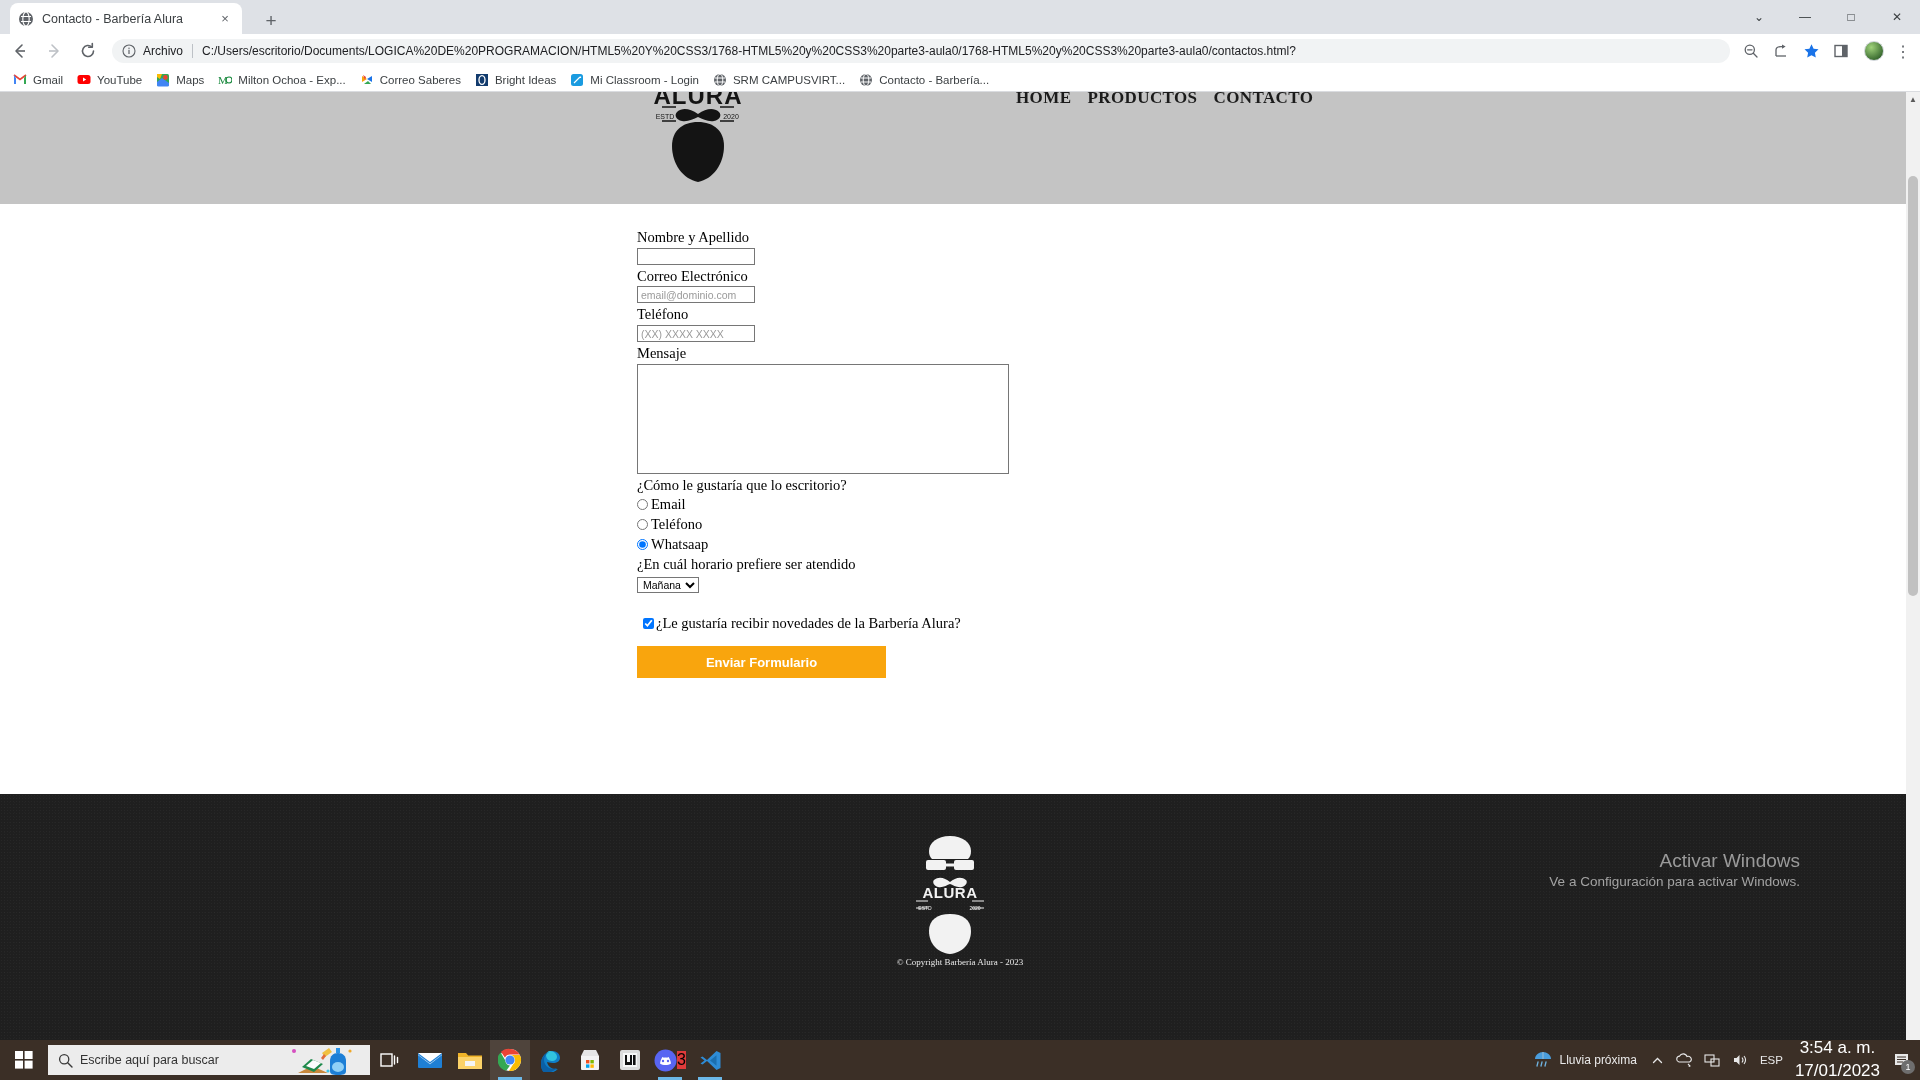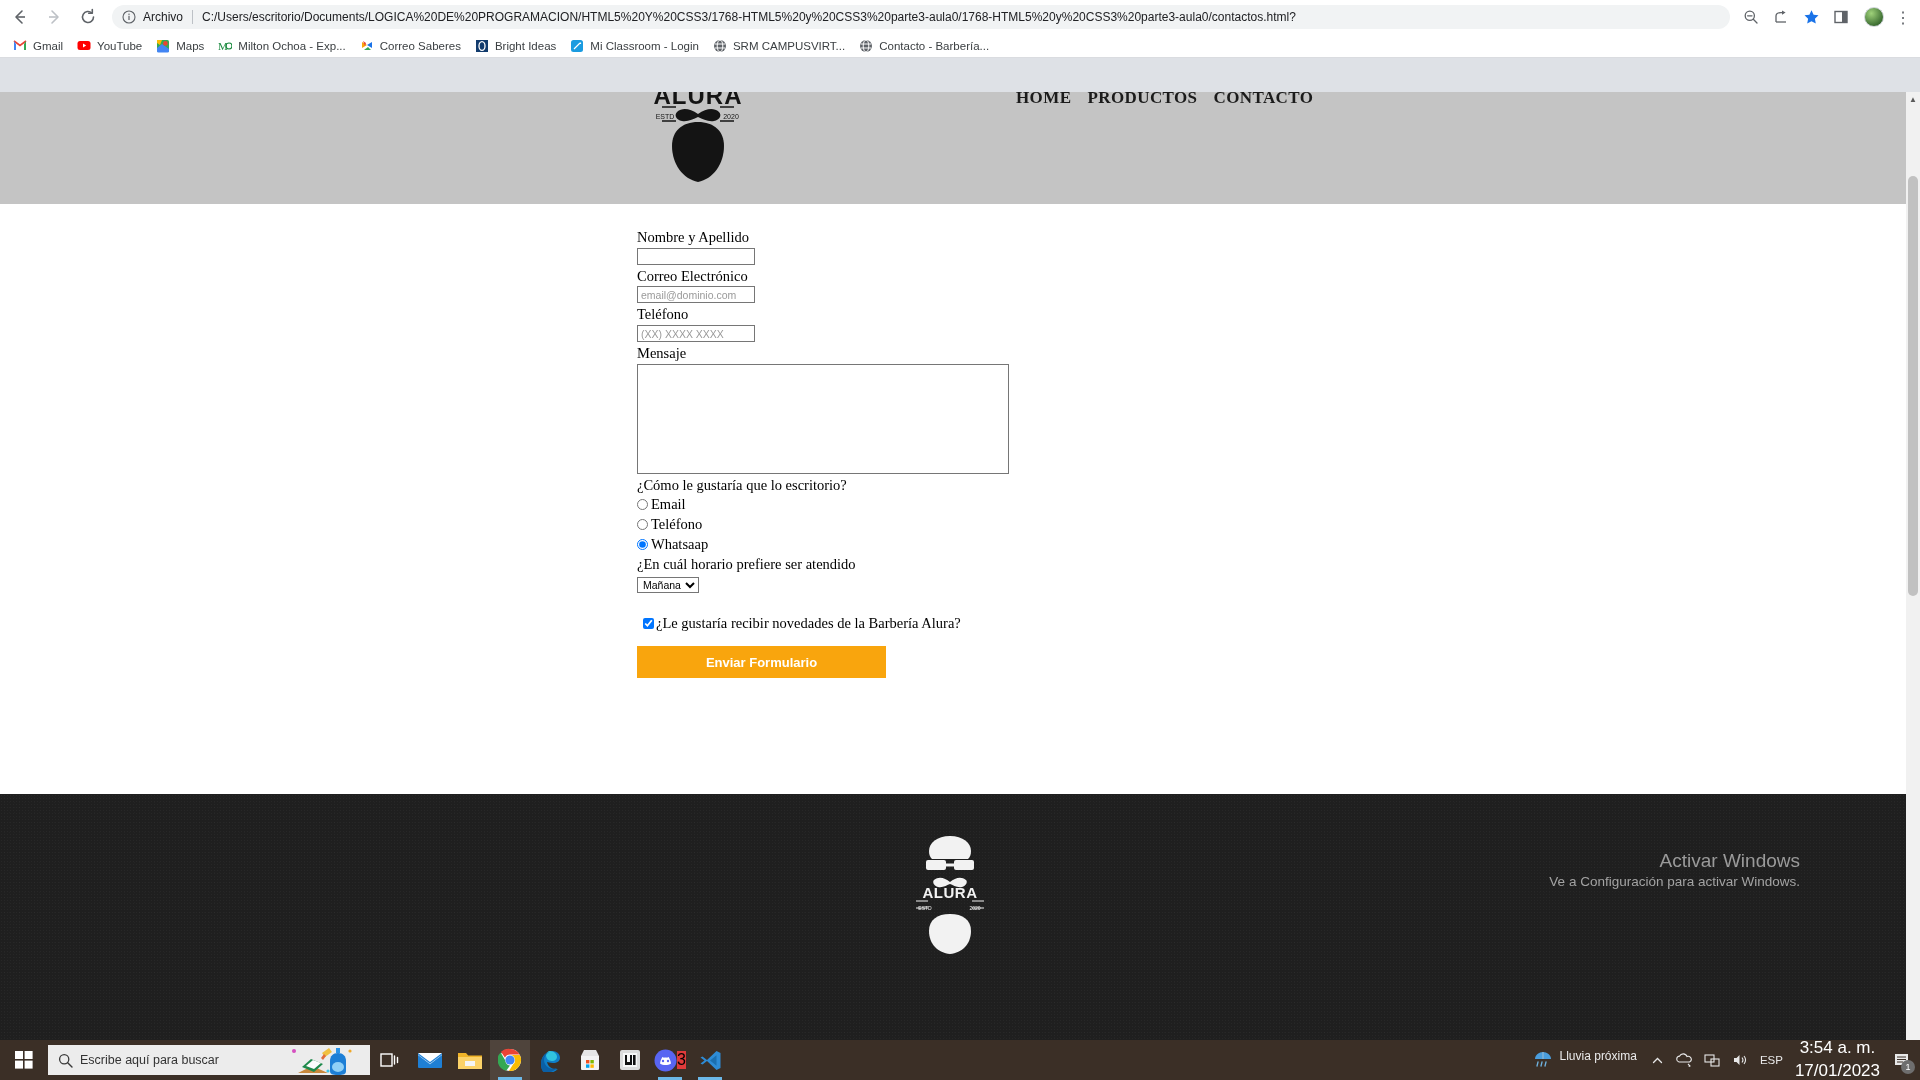--- a/index.html
+++ b/index.html
@@ -196,35 +196,55 @@
     width:40px; height:40px; display:flex; align-items:center; justify-content:center;
     position:relative;
   }
   .tbapp.active { background:rgba(255,255,255,0.10); }
   .tbapp .underline {
     position:absolute; bottom:0; left:8px; width:24px; height:3px; background:#6cb8e8;
   }
   .tray { margin-left:auto; display:flex; align-items:center; height:40px; padding-right:4px; }
   .tray .titem { display:flex; align-items:center; height:40px; padding:0 6px; color:#e8e8e8;
                  font-size:11.5px; }
-  .weather { display:flex; align-items:flex-start; gap:6px; color:#eaeaea; font-size:12px; padding:0 8px; }
+  .weather { display:flex; align-items:center; gap:6px; color:#eaeaea; font-size:12px; padding:0 8px; }
   .clock { color:#fff; font-size:17px; line-height:1.35; text-align:center; padding:0 6px; }
   .notif { width:30px; height:40px; display:flex; align-items:center; justify-content:center;
            position:relative; }
   .notif .badge {
     position:absolute; right:1px; bottom:6px; width:14px; height:14px; border-radius:50%;
     background:#6e6e6e; color:#fff; font-size:9px; display:flex; align-items:center;
     justify-content:center;
   }
 </style>
 </head>
 <body>
 
 <div id="chrome">
 
+  <div class="tabstrip">
+    <div class="tab">
+      <span class="favicon">
+        <svg width="16" height="16" viewBox="0 0 16 16">
+          <circle cx="8" cy="8" r="7" fill="#5f6368"></circle>
+          <path d="M3 5.5h10M3 10.5h10" stroke="#fff" stroke-width="1.1" fill="none"></path>
+          <ellipse cx="8" cy="8" rx="3.2" ry="7" stroke="#fff" stroke-width="1.1" fill="none"></ellipse>
+        </svg>
+      </span>
+      <span class="tabtitle">Contacto - Barbería Alura</span>
+      <span class="tabclose">×</span>
+    </div>
+    <div class="newtab">+</div>
+    <div class="wincontrols">
+      <div>⌄</div>
+      <div>—</div>
+      <div>□</div>
+      <div>✕</div>
+    </div>
+  </div>
 
   <div class="toolbar">
     <div class="navbtn">
       <svg width="18" height="18" viewBox="0 0 18 18">
           <path d="M11 3L5 9l6 6" stroke="currentColor" stroke-width="1.6" fill="none" stroke-linecap="round" stroke-linejoin="round"></path>
           <path d="M5 9h9" stroke="currentColor" stroke-width="1.6"></path>
         </svg>
     </div>
     <div class="navbtn disabled">
       <svg width="18" height="18" viewBox="0 0 18 18">
@@ -478,20 +498,21 @@
           <text x="36" y="64" text-anchor="middle" font-family="Liberation Sans, sans-serif" font-size="15" font-weight="bold" fill="#f2f2f2" letter-spacing="0.5">ALURA</text>
           <text x="11" y="76" text-anchor="middle" font-family="Liberation Sans, sans-serif" font-size="5" fill="#f2f2f2">ESTD</text>
           <text x="61" y="76" text-anchor="middle" font-family="Liberation Sans, sans-serif" font-size="5" fill="#f2f2f2">2020</text>
           <path d="M2 67h12M58 67h12M2 74h12M58 74h12" stroke="#f2f2f2" stroke-width="1"></path>
 
           <path d="M20 46c5-4 11-2 16 2 5-4 11-6 16-2 2 2 0 6-4 7-5 1-9-2-12-3-3 1-7 4-12 3-4-1-6-5-4-7z" fill="#f2f2f2"></path>
 
           <path d="M36 80c13 0 21 6 21 17 0 13-9 22-21 23-12-1-21-10-21-23 0-11 8-17 21-17z" fill="#f2f2f2"></path>
         </svg>
       </div>
+      <div class="copyright">© Copyright Barbería Alura - 2023</div>
     </div>
   </div>
 
   <div class="pagescroll">
     <div class="arrow" style="top:0">▲</div>
     <div class="thumb"></div>
     <div class="arrow" style="bottom:0">▼</div>
   </div>
 
   <div class="watermark">

